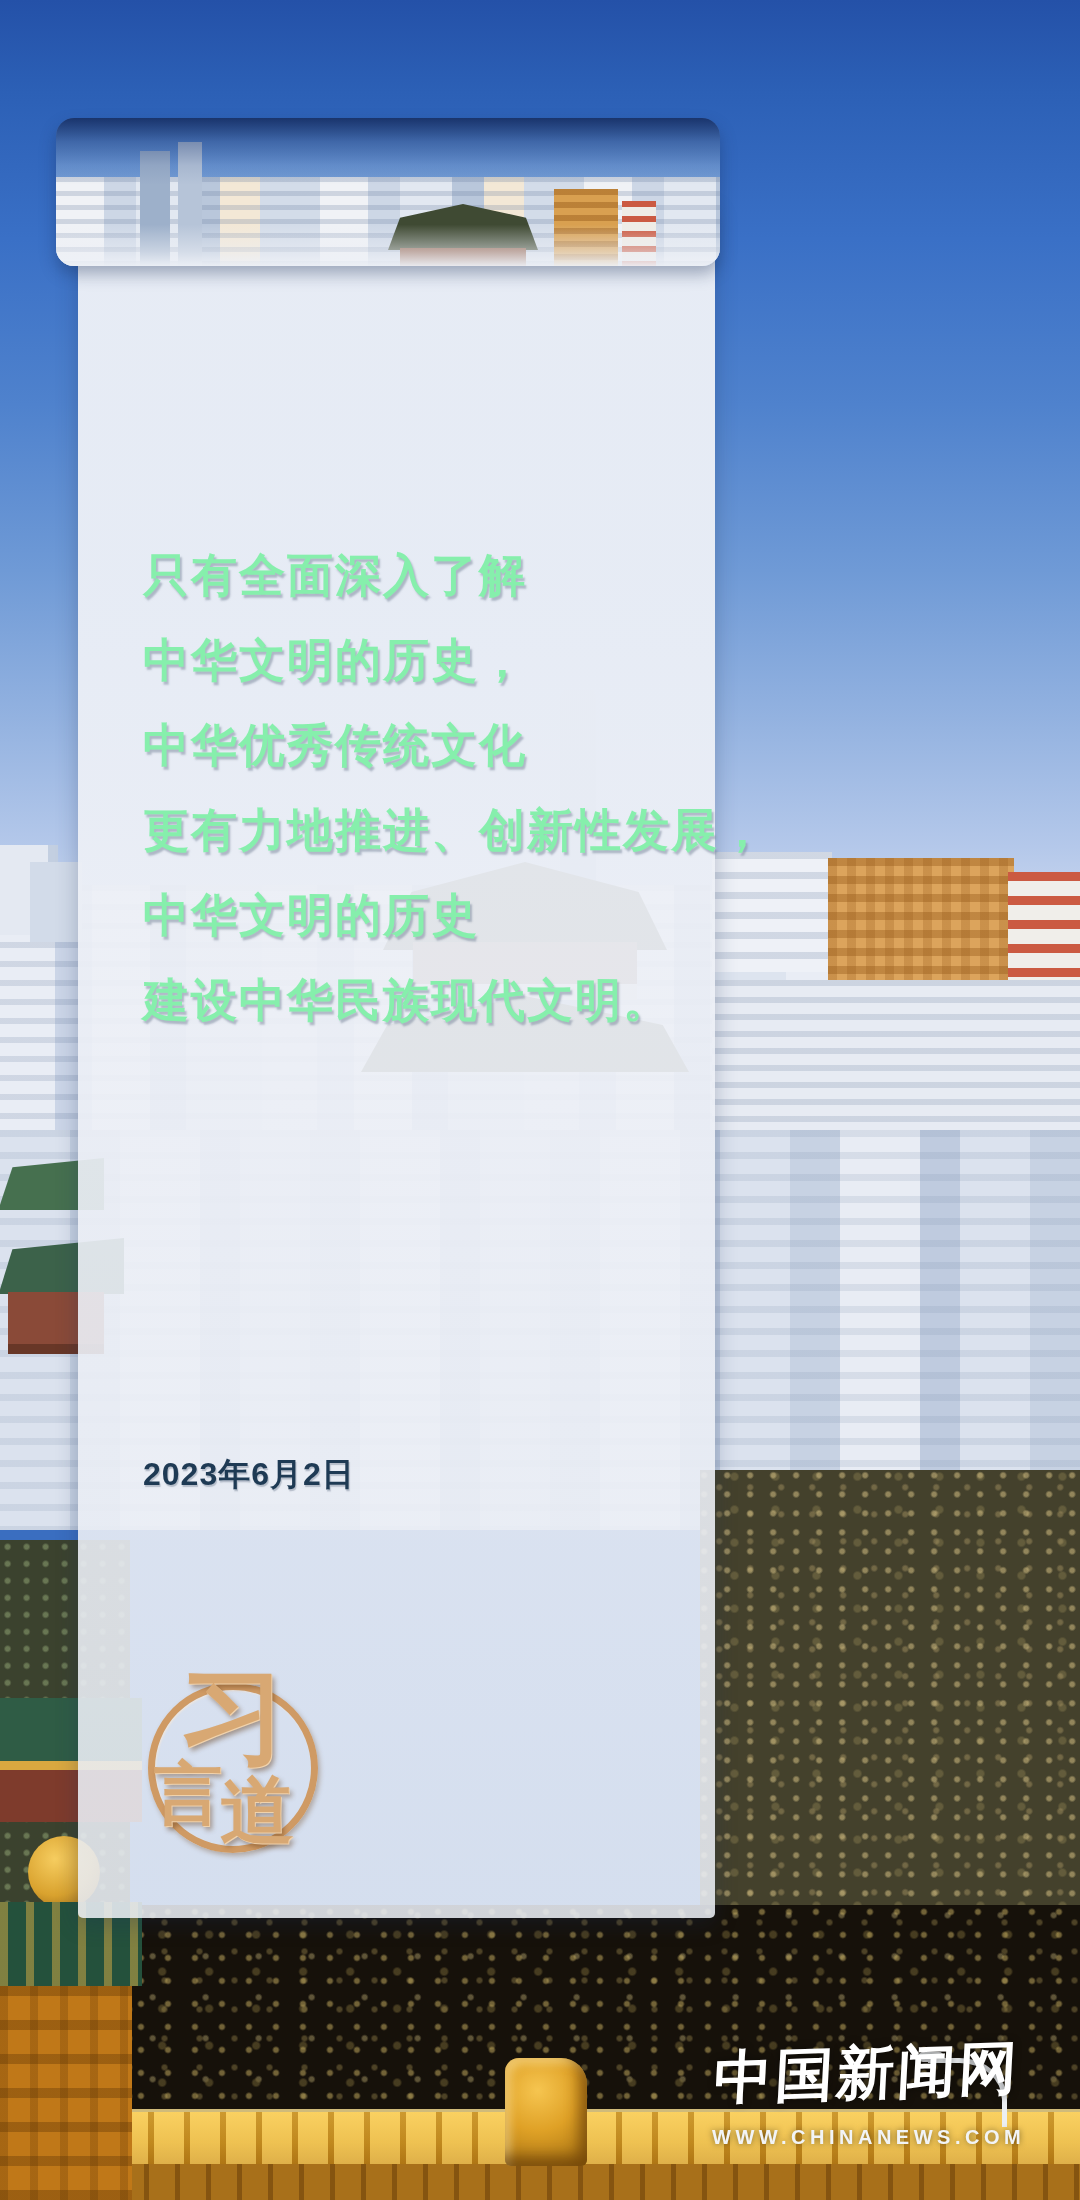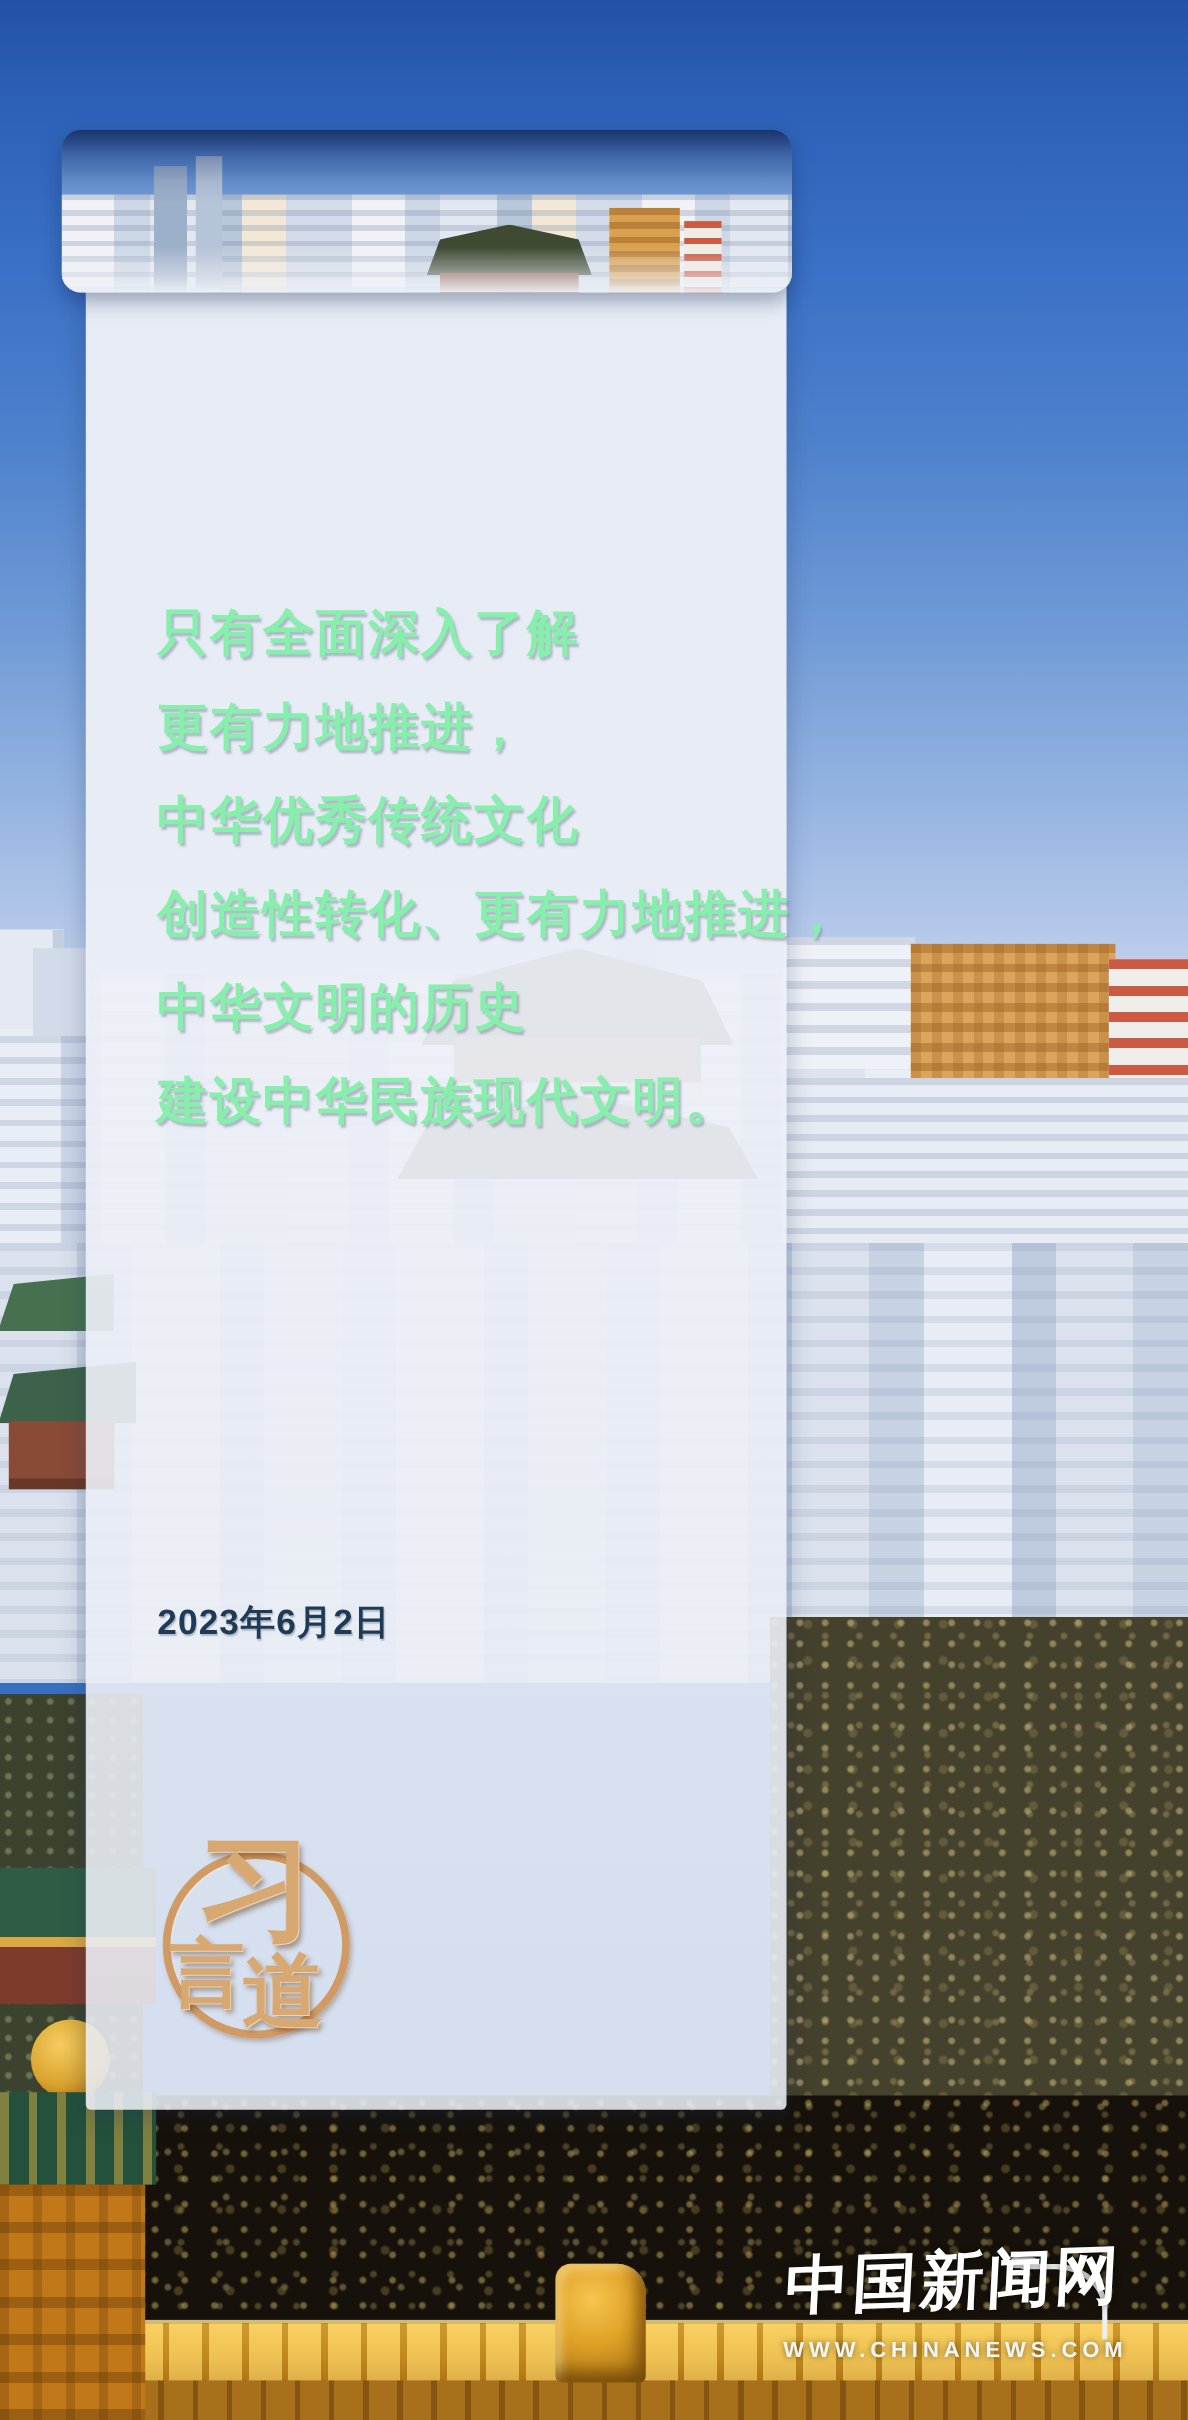--- a/index.html
+++ b/index.html
@@ -220,23 +220,23 @@
     <div class="roll-tower2"></div>
     <div class="roll-dtroof"></div>
     <div class="roll-dtbase"></div>
     <div class="roll-borange"></div>
     <div class="roll-bred"></div>
     <div class="roll-shade"></div>
   </div>
 
   <div class="quote">
     <div class="ln">只有全面深入了解</div>
-    <div class="ln">更有力地推进，</div>
+    <div class="ln">中华文明的历史，</div>
     <div class="ln">中华优秀传统文化</div>
-    <div class="ln">创造性转化、更有力地推进，</div>
+    <div class="ln">更有力地推进、创新性发展，</div>
     <div class="ln">中华文明的历史</div>
     <div class="ln">建设中华民族现代文明。</div>
   </div>
 
   <div class="attribution">
     <div class="ln">2023年6月2日</div>
   </div>
 
   <div class="seal">
     <div class="seal-ring"></div>

